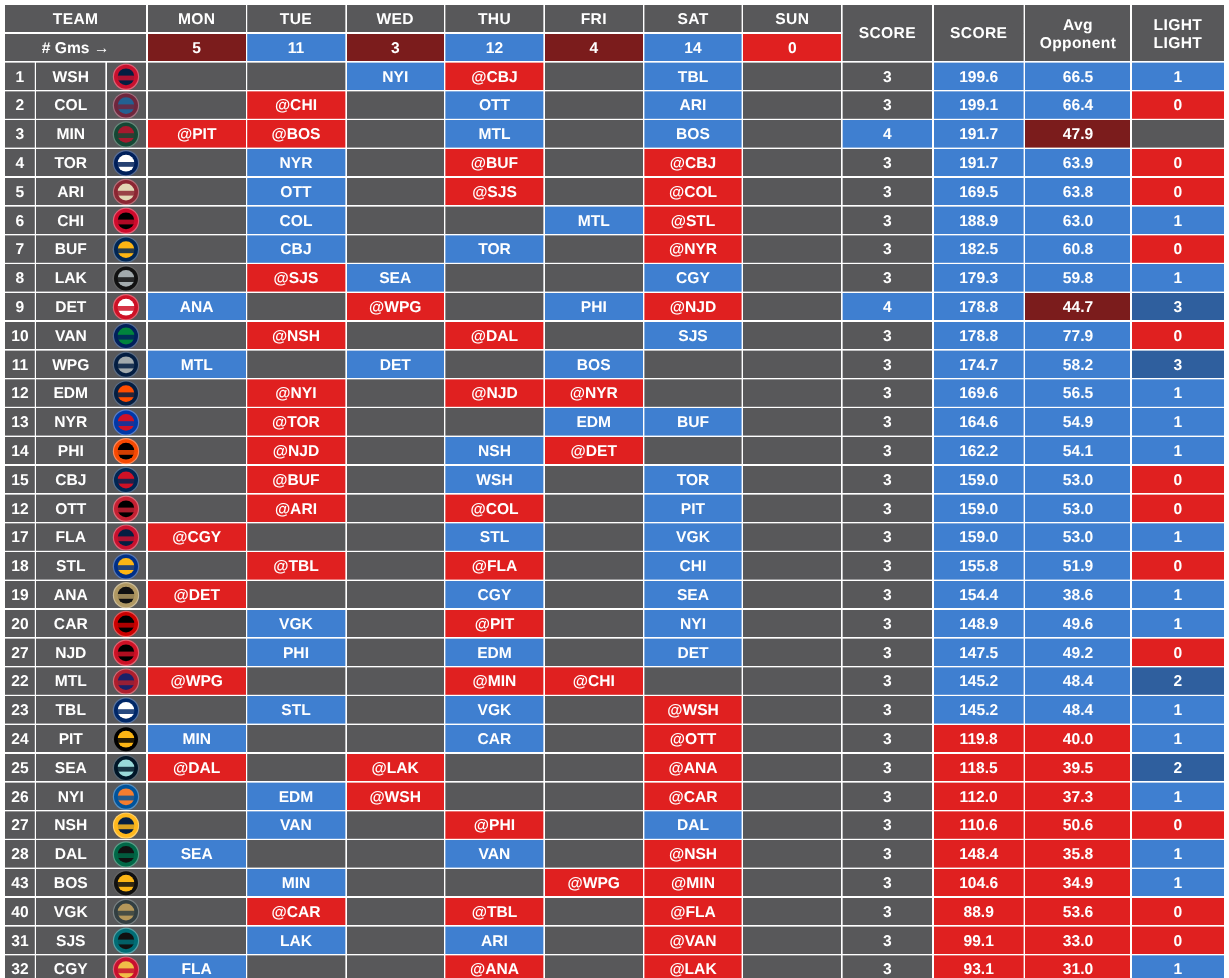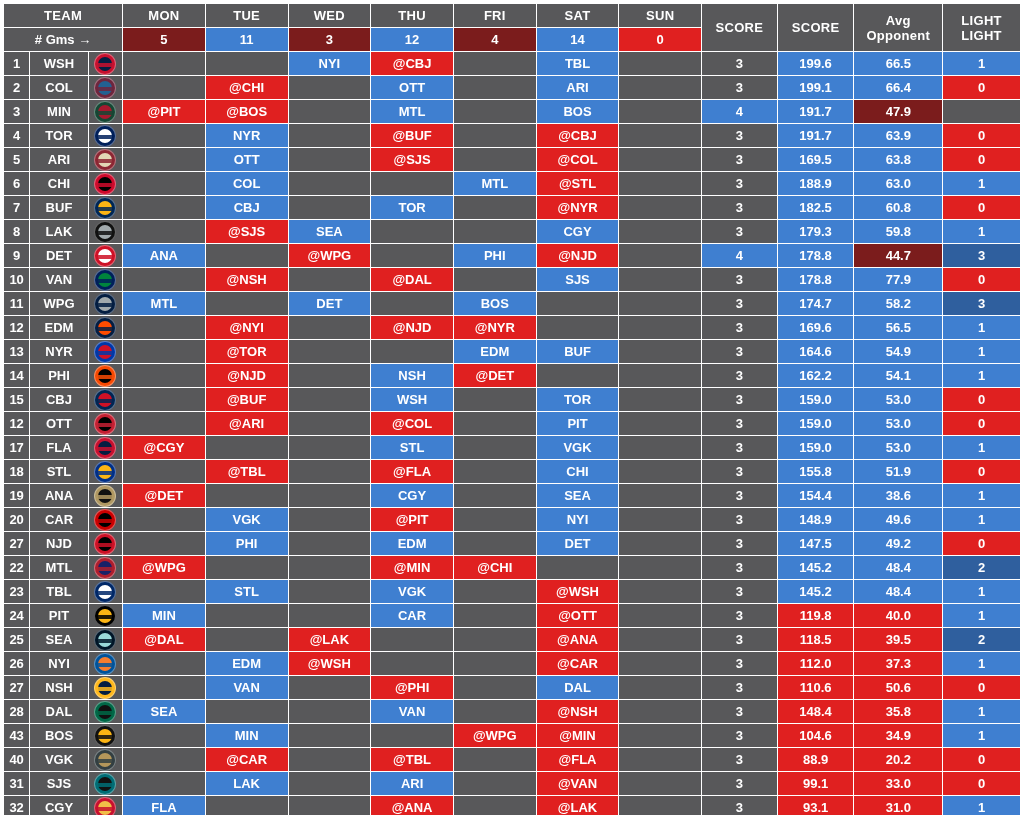--- a/index.html
+++ b/index.html
@@ -767,21 +767,21 @@
           </td>
           <td class="sched grey"></td>
           <td class="sched red">@CAR</td>
           <td class="sched grey"></td>
           <td class="sched red">@TBL</td>
           <td class="sched grey"></td>
           <td class="sched red">@FLA</td>
           <td class="sched grey"></td>
           <td class="games grey">3</td>
           <td class="score red">88.9</td>
-          <td class="avg red">20.2</td>
+          <td class="avg red">53.6</td>
           <td class="light red">0</td>
         </tr>
         <tr>
           <td class="rank">31</td>
           <td class="team">SJS</td>
           <td class="logo">
             <span class="logo-wrap" style="background: rgb(0, 109, 117);">
               <span class="inner" style="background: rgb(17, 17, 17);"></span>
               <span class="bar" style="background: rgb(0, 109, 117);"></span>
             </span>

